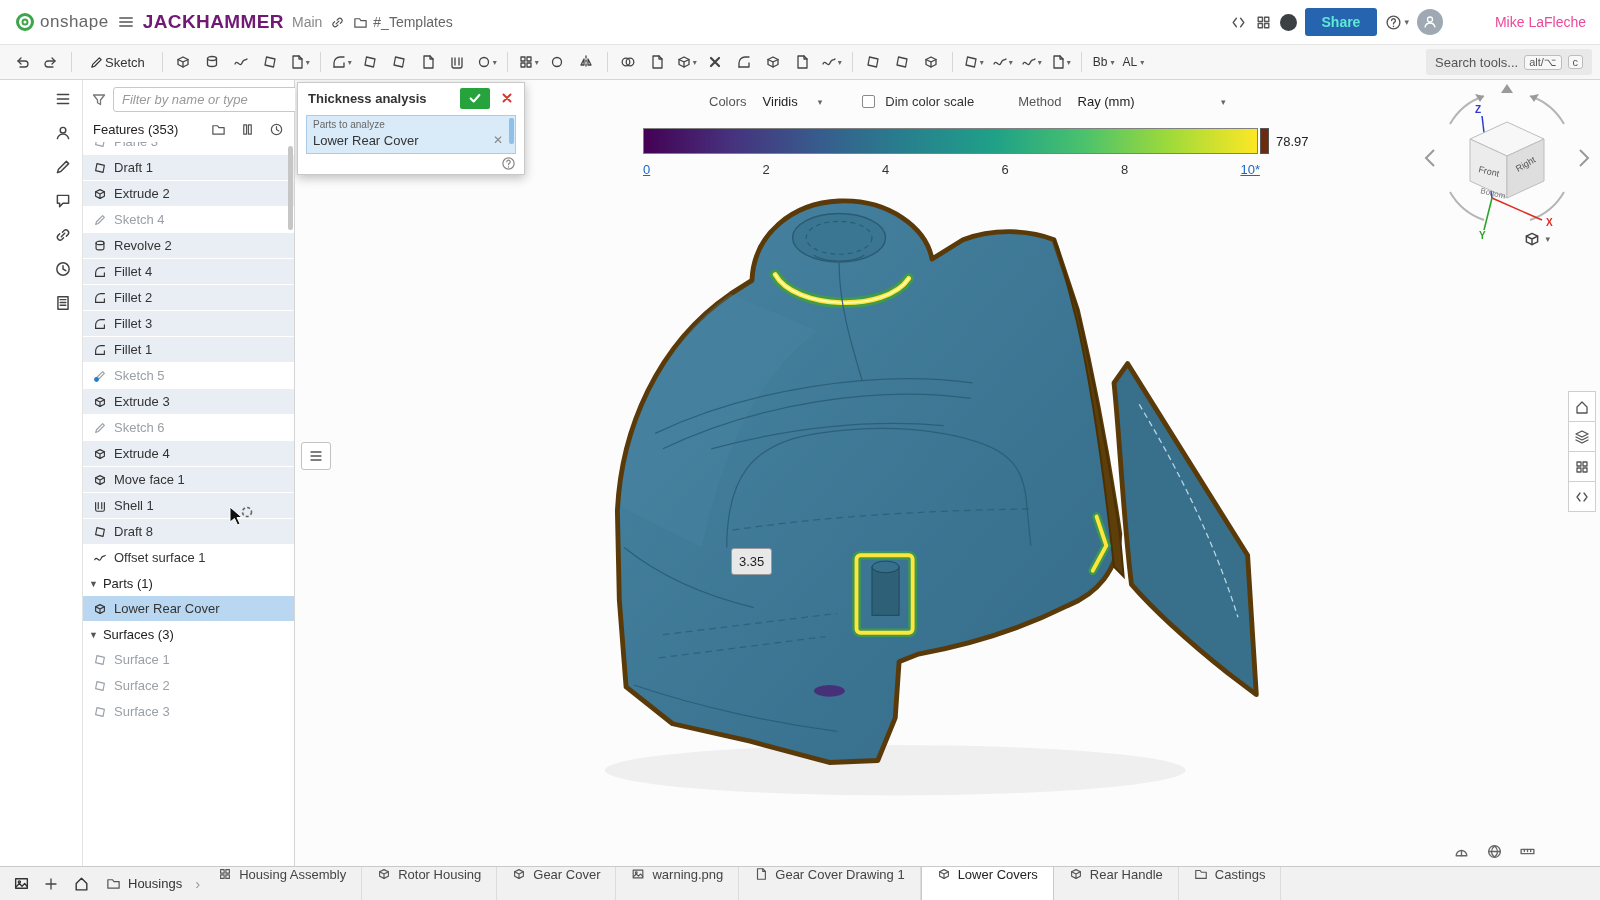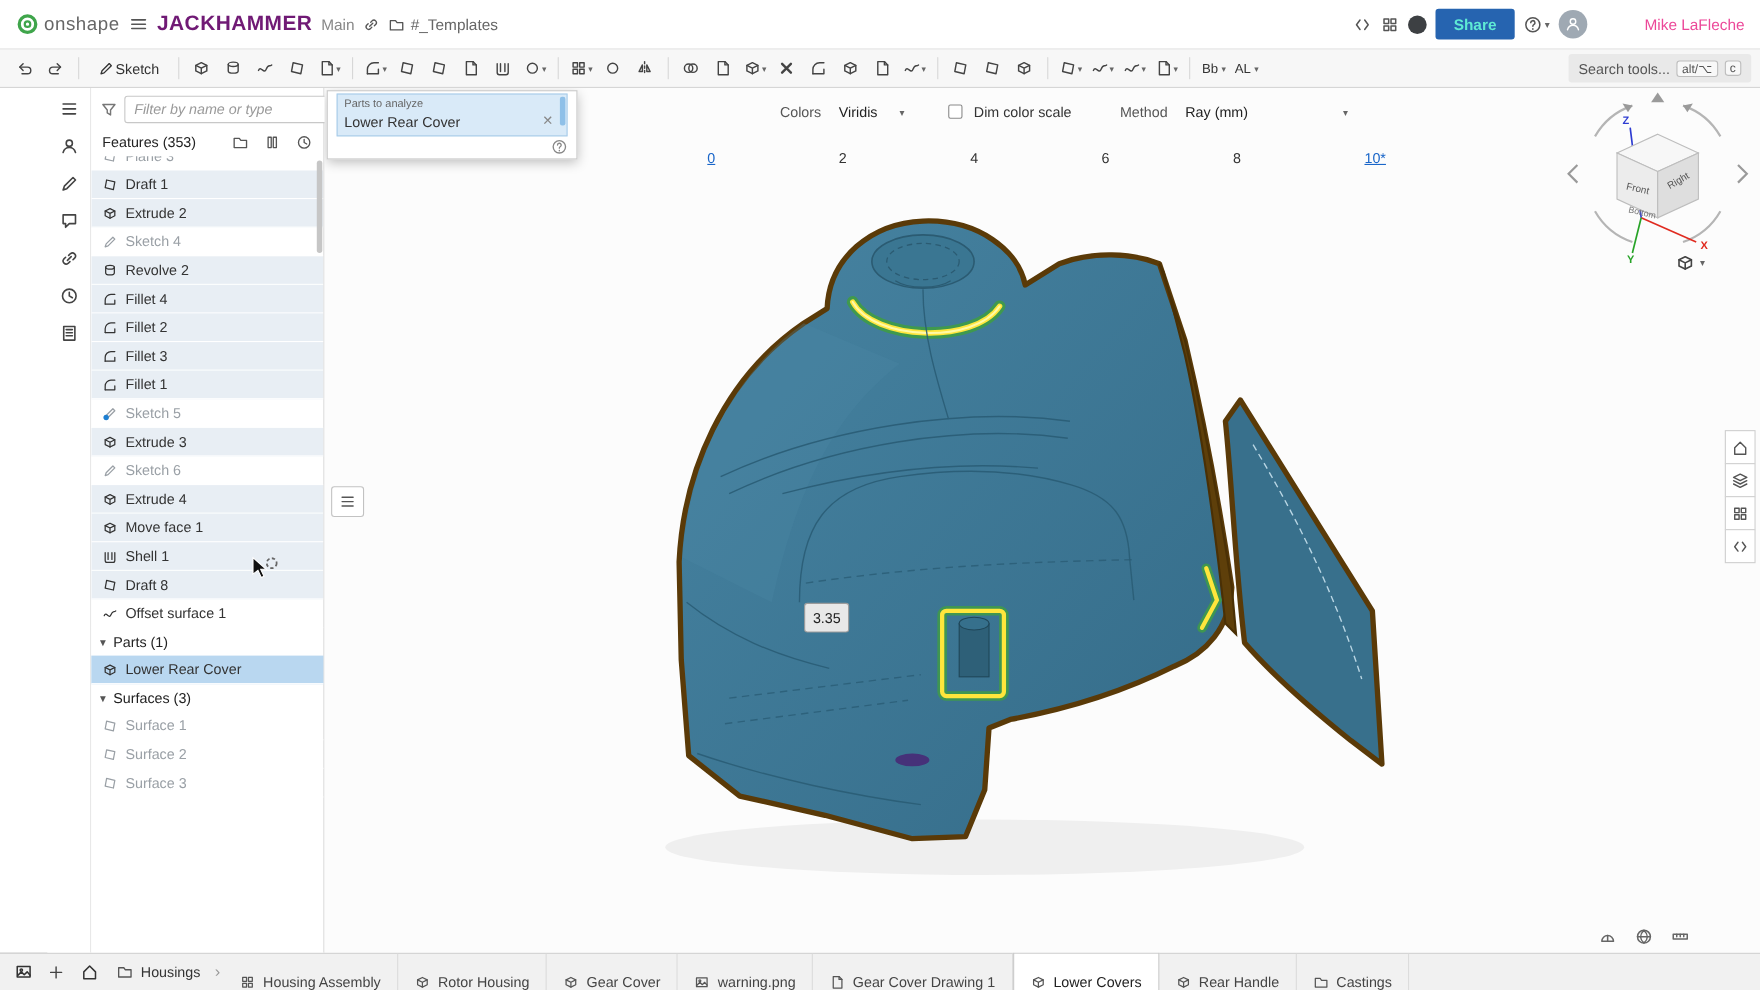--- a/index.html
+++ b/index.html
@@ -104,21 +104,21 @@
   #br-tools { position:absolute; right:64px; bottom:6px; display:flex; gap:16px; color:#666; z-index:3; }
 
   #cursor { position:absolute; left:186px; top:426px; z-index:20; }
 
   
   #tabbar { height:34px; background:#f1f1f1; border-top:1px solid #c9c9c9; display:flex; align-items:stretch; padding-left:6px; }
   .fbtn { width:30px; display:flex; align-items:center; justify-content:center; color:#444; }
   .foldertab { display:flex; align-items:center; gap:7px; padding:0 10px; color:#333; }
   .fchev { color:#999; font-size:15px; align-self:center; margin:0 3px; }
   #tabs { display:flex; align-items:stretch; }
-  .tab { display:flex; align-items:flex-end; gap:7px; padding:0 15px; border-right:1px solid #dcdcdc; color:#444; }
+  .tab { display:flex; align-items:flex-start; gap:7px; padding:0 15px; border-right:1px solid #dcdcdc; color:#444; }
   .tab.active { background:#fff; border:1px solid #c9c9c9; border-bottom:none; margin-top:-1px; color:#222; }
   .ticon { color:#555; display:inline-flex; }
 </style>
 </head>
 <body>
 
 <header id="topbar">
   <div class="h-left">
     <span class="hicon">
       <svg width="22" height="22" viewBox="0 0 22 22" fill="none" stroke="#3fa54b" stroke-width="3">
@@ -783,20 +783,37 @@
       <rect x="596" y="490" width="28" height="50" fill="#2e6078" stroke="#1f4658"></rect>
       <ellipse cx="610" cy="490" rx="14" ry="6" fill="#36708c" stroke="#1f4658"></ellipse>
 
       <path d="M828,438 L838,468 L824,494" fill="none" stroke="#3f9c46" stroke-width="9" opacity="0.85" stroke-linecap="round"></path>
       <path d="M828,438 L838,468 L824,494" fill="none" stroke="#ffe63c" stroke-width="4" stroke-linecap="round"></path>
 
       <ellipse cx="552" cy="618" rx="16" ry="6" fill="#4a2173" opacity="0.8"></ellipse>
     </svg>
 
     <div id="dialog">
+      <div class="dlg-head">
+        <span class="dlg-title">Thickness analysis</span>
+        <button class="ok">
+            <span>
+              <svg viewBox="0 0 16 16" width="14" height="14" fill="none" stroke="currentColor" stroke-width="1.3" stroke-linecap="round" stroke-linejoin="round">
+                <path d="M3 8.5 6.5 12 13 4.5" stroke-width="2.4"></path>
+              </svg>
+            </span>
+          </button>
+        <button class="cancel">
+            <span>
+              <svg viewBox="0 0 16 16" width="14" height="14" fill="none" stroke="currentColor" stroke-width="1.3" stroke-linecap="round" stroke-linejoin="round">
+                <path d="M4 4l8 8M12 4l-8 8" stroke-width="2.2"></path>
+              </svg>
+            </span>
+          </button>
+      </div>
       <div class="dlg-body">
         <div class="plist">
           <div class="plabel">Parts to analyze</div>
           <div class="pitem">
             <span>Lower Rear Cover</span>
             <span class="rm">✕</span>
           </div>
           <div class="pscroll"></div>
         </div>
       </div>
@@ -815,20 +832,25 @@
       <span class="cb"></span>
       <span class="lbl" style="color:#333">Dim color scale</span>
       <span class="lbl method">Method</span>
       <span class="select wide">
         <span>Ray (mm)</span>
         <span class="caret">▾</span>
       </span>
     </div>
 
     <div id="colorscale">
+      <div class="cs-row">
+        <div class="cs-bar"></div>
+        <div class="cs-max-block"></div>
+        <span class="cs-max">78.97</span>
+      </div>
       <div id="tick-row">
           <span class="tick edit">0</span>
           <span class="tick">2</span>
           <span class="tick">4</span>
           <span class="tick">6</span>
           <span class="tick">8</span>
           <span class="tick edit">10*</span>
         </div>
     </div>
 

